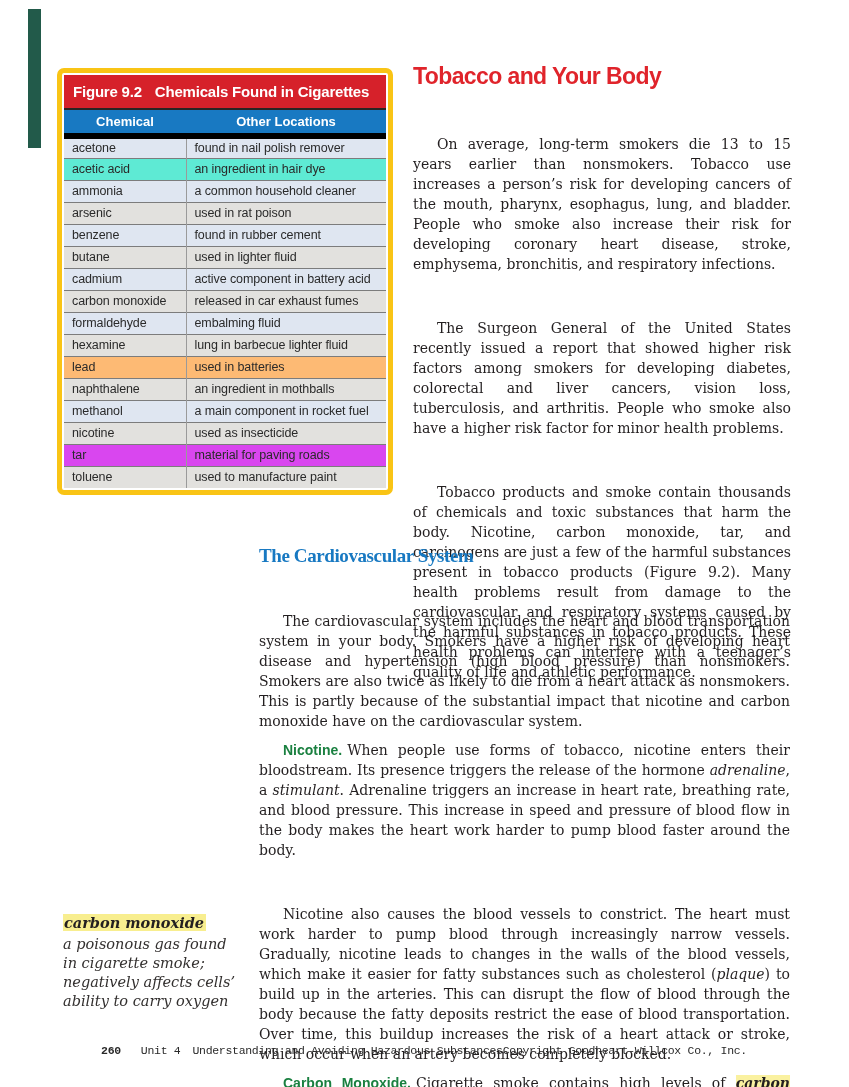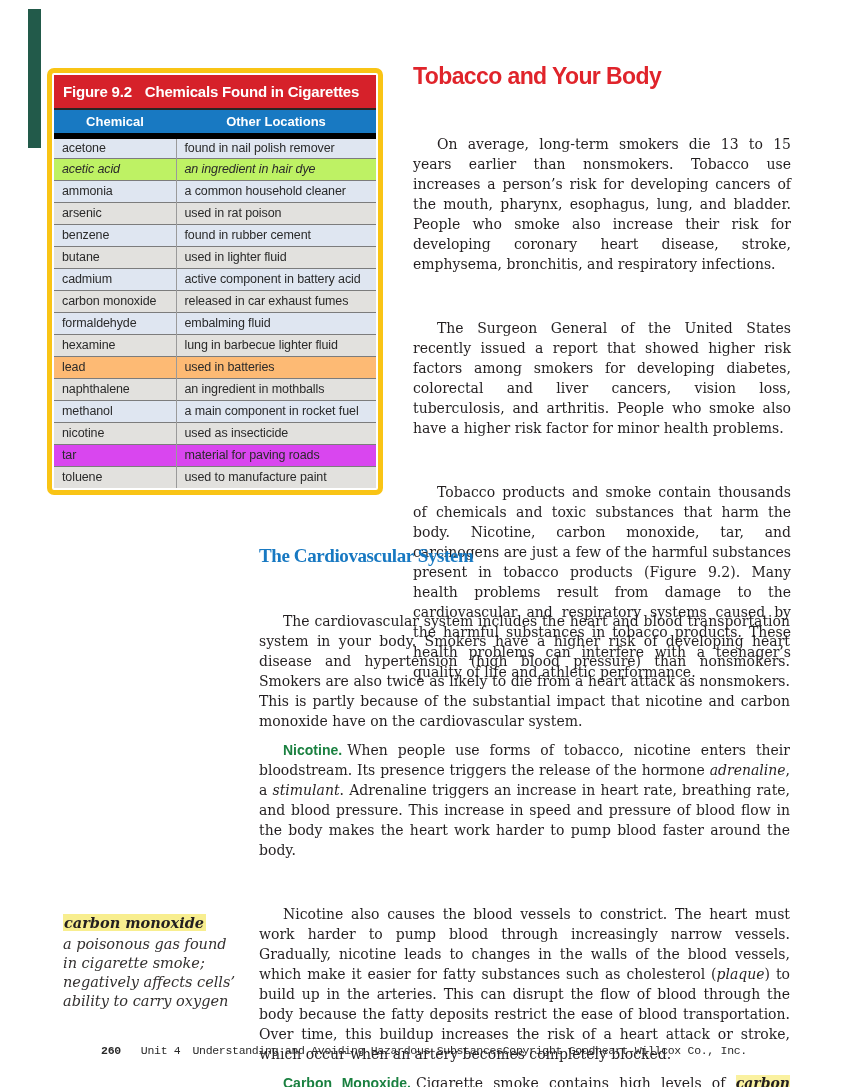--- a/index.html
+++ b/index.html
@@ -18,21 +18,21 @@
   .edge-tab {
     position: absolute;
     left: 28px; top: 9px;
     width: 13px; height: 139px;
     background: var(--edge_tab, #225a4a);
   }
 
   
   .figure-box {
     position: absolute;
-    left: 47px; top: 68px;
+    left: 57px; top: 68px;
     width: 336px;
     border: 5px solid var(--table_border_yellow, #f9c415);
     border-radius: 7px;
     background: #ffffff;
     padding: 2px;
   }
   .fig-title {
     background: var(--accent_red, #d6212a);
     color: #ffffff;
     font-family: "Liberation Sans", sans-serif;
@@ -174,21 +174,21 @@
         <tr>
           <th>Chemical</th>
           <th>Other Locations</th>
         </tr>
       </thead>
       <tbody>
           <tr style="background: rgb(223, 230, 241);">
             <td>acetone</td>
             <td>found in nail polish remover</td>
           </tr>
-          <tr style="background: #bef264; font-style: italic;">
+          <tr style="background: #5eead4;">
             <td>acetic acid</td>
             <td>an ingredient in hair dye</td>
           </tr>
           <tr style="background: rgb(223, 230, 241);">
             <td>ammonia</td>
             <td>a common household cleaner</td>
           </tr>
           <tr style="background: rgb(226, 225, 222);">
             <td>arsenic</td>
             <td>used in rat poison</td>

